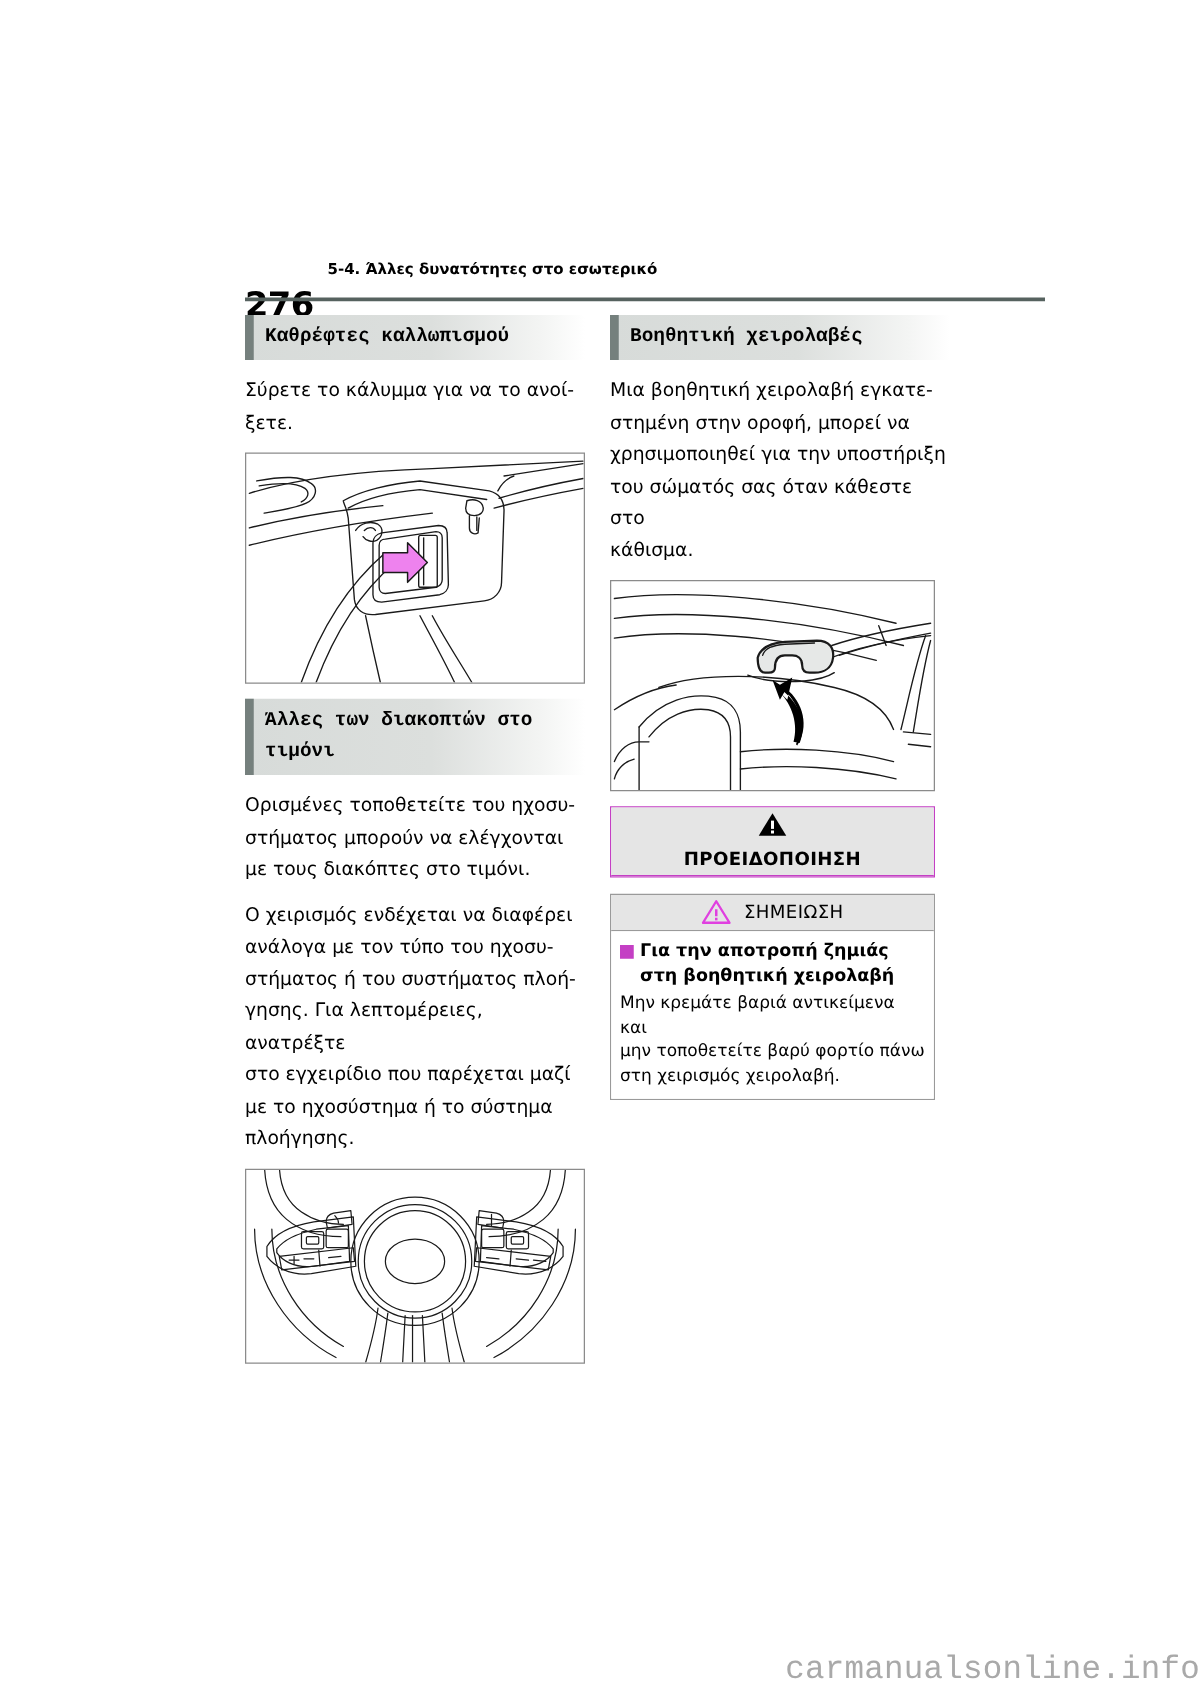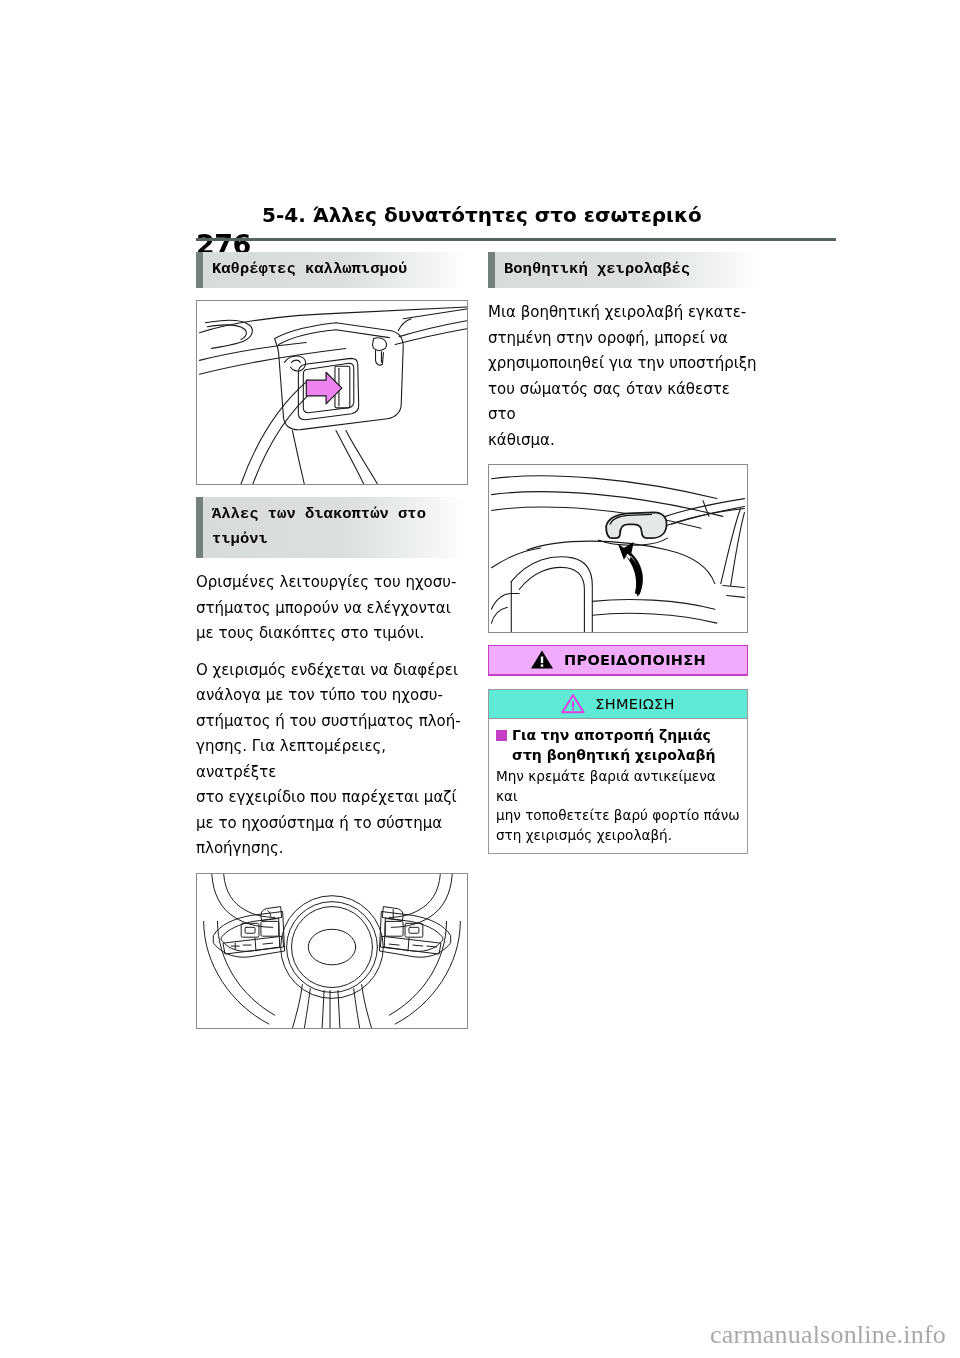--- a/index.html
+++ b/index.html
@@ -31,21 +31,21 @@
     font-size: 27px;
     font-weight: bold;
     letter-spacing: -0.5px;
     line-height: 34px;
     margin-top: 32px;
   }
   #page-chapter {
     position: absolute;
     left: 66px;
     top: 8px;
-    font-size: 20px;
+    font-size: 12px;
     font-weight: bold;
     line-height: 22px;
   }
   #header-rule {
     position: absolute;
     left: 196px;
     top: 238px;
     width: 640px;
     height: 3px;
     background: #56625f;
@@ -111,25 +111,26 @@
 
   .alert-head {
     display: flex;
     align-items: center;
     justify-content: center;
     gap: 10px;
     padding: 3px 0 4px 0;
     box-sizing: border-box;
   }
   .alert-box.warning .alert-head {
-    background: #f0abfc;
+    background: #e5e5e5;
     border-bottom: 1px solid #c43fc4;
+    flex-direction: column;
   }
   .alert-box.notice .alert-head {
-    background: #5eead4;
+    background: #e5e5e5;
     border-bottom: 1px solid #9a9a9a;
   }
   .alert-head .alert-title {
     font-size: 14.5px;
     font-weight: bold;
     letter-spacing: 0.3px;
   }
   .alert-box.notice .alert-head .alert-title { font-weight: normal; }
   .alert-icon { width: 24px; height: 21px; display: block; flex: none; }
 
@@ -151,43 +152,45 @@
   }
   .alert-text {
     font-size: 13.6px;
     line-height: 19.5px;
     white-space: pre-line;
   }
 
   
   #watermark {
     position: absolute;
-    right: 14px;
+    right: 0;
     bottom: 8px;
     font-size: 26px;
     color: #a9a9a9;
     letter-spacing: 0.2px;
-    font-family: Liberation Serif, serif;
+    font-family: Liberation Mono, monospace;
   }
 </style>
 </head>
 <body>
 
 <div id="page-header">
   <div id="page-number">276</div>
   <div id="page-chapter">5-4. Άλλες δυνατότητες στο εσωτερικό</div>
 </div>
 <div id="header-rule"></div>
 
 <div class="column" id="left-column">
 
   <div class="section-heading">
     <span class="heading-text">Καθρέφτες καλλωπισμού</span>
   </div>
 
+  <p class="body-text">Σύρετε το κάλυμμα για να το ανοί-
+ξετε.</p>
 
   <div class="figure" style="width:272px;height:185px;">
     <svg viewBox="0 0 272 185" xmlns="http://www.w3.org/2000/svg">
       <g fill="none" stroke="#1a1a1a" stroke-width="1.1" stroke-linecap="round" stroke-linejoin="round">
 
         <path d="M2 32 C40 20 90 14 150 12 L272 6"></path>
         <path d="M8 22 C30 18 44 18 52 24 C58 28 56 36 48 40 C40 44 26 46 14 48"></path>
         <path d="M10 26 C28 23 40 23 47 28 C51 31 50 36 44 39"></path>
         <path d="M2 60 C34 52 70 46 110 42"></path>
         <path d="M2 74 C50 62 100 54 150 48"></path>
@@ -229,21 +232,21 @@
       <g>
         <path d="M110 80 L130 80 L130 72 L146 88 L130 104 L130 96 L110 96 Z" fill="#ee82ee" stroke="#1a1a1a" stroke-width="1.2" stroke-linejoin="round"></path>
       </g>
     </svg>
   </div>
 
   <div class="section-heading" style="width:272px;">
     <span class="heading-text">Άλλες των διακοπτών στο τιμόνι</span>
   </div>
 
-  <p class="body-text">Ορισμένες λειτουργίες του ηχοσυ-
+  <p class="body-text">Ορισμένες τοποθετείτε του ηχοσυ-
 στήματος μπορούν να ελέγχονται
 με τους διακόπτες στο τιμόνι.</p>
   <p class="body-text">Ο χειρισμός ενδέχεται να διαφέρει
 ανάλογα με τον τύπο του ηχοσυ-
 στήματος ή του συστήματος πλοή-
 γησης. Για λεπτομέρειες, ανατρέξτε
 στο εγχειρίδιο που παρέχεται μαζί
 με το ηχοσύστημα ή το σύστημα
 πλοήγησης.</p>
 

